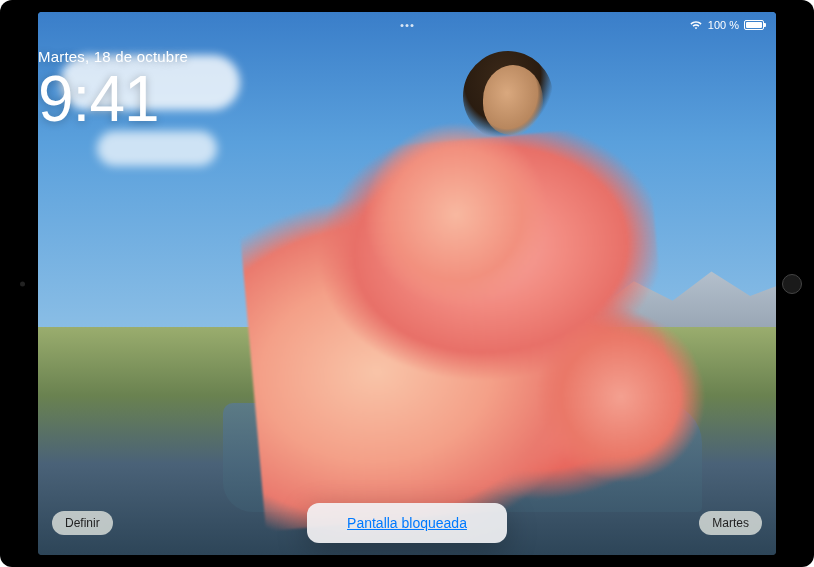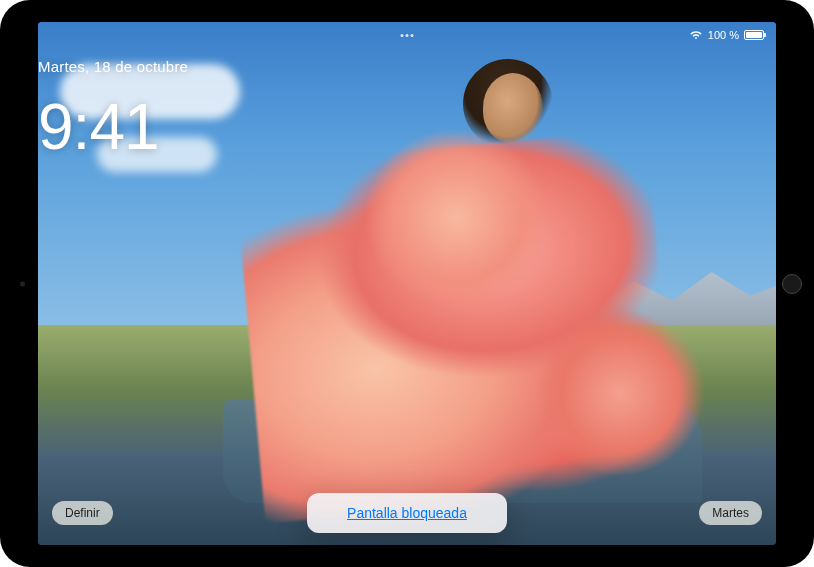--- a/index.html
+++ b/index.html
@@ -13,22 +13,22 @@
       font-family: -apple-system, BlinkMacSystemFont, "Segoe UI", Helvetica, Arial, sans-serif;
       display: flex;
       align-items: center;
       justify-content: center;
       background: #fff;
     }
     .device-frame {
       width: 814px;
       height: 567px;
       background: #000;
-      border-radius: 30px;
-      padding: 22px 38px;
+      border-radius: 12px;
+      padding: 12px 38px;
       position: relative;
       display: flex;
       align-items: center;
       justify-content: center;
     }
     .home-button {
       position: absolute;
       right: 12px;
       top: 50%;
       transform: translateY(-50%);
@@ -218,21 +218,21 @@
     }
     .date {
       font-size: 15px;
       font-weight: 500;
       letter-spacing: 0.2px;
     }
     .time {
       font-size: 64px;
       font-weight: 300;
       line-height: 1;
-      margin-top: 20px;
+      margin-top: 2px;
       letter-spacing: -1px;
     }
     
     .pill-button {
       position: absolute;
       bottom: 20px;
       background: rgba(220,224,220,0.82);
       backdrop-filter: blur(8px);
       border-radius: 14px;
       padding: 5px 13px;

